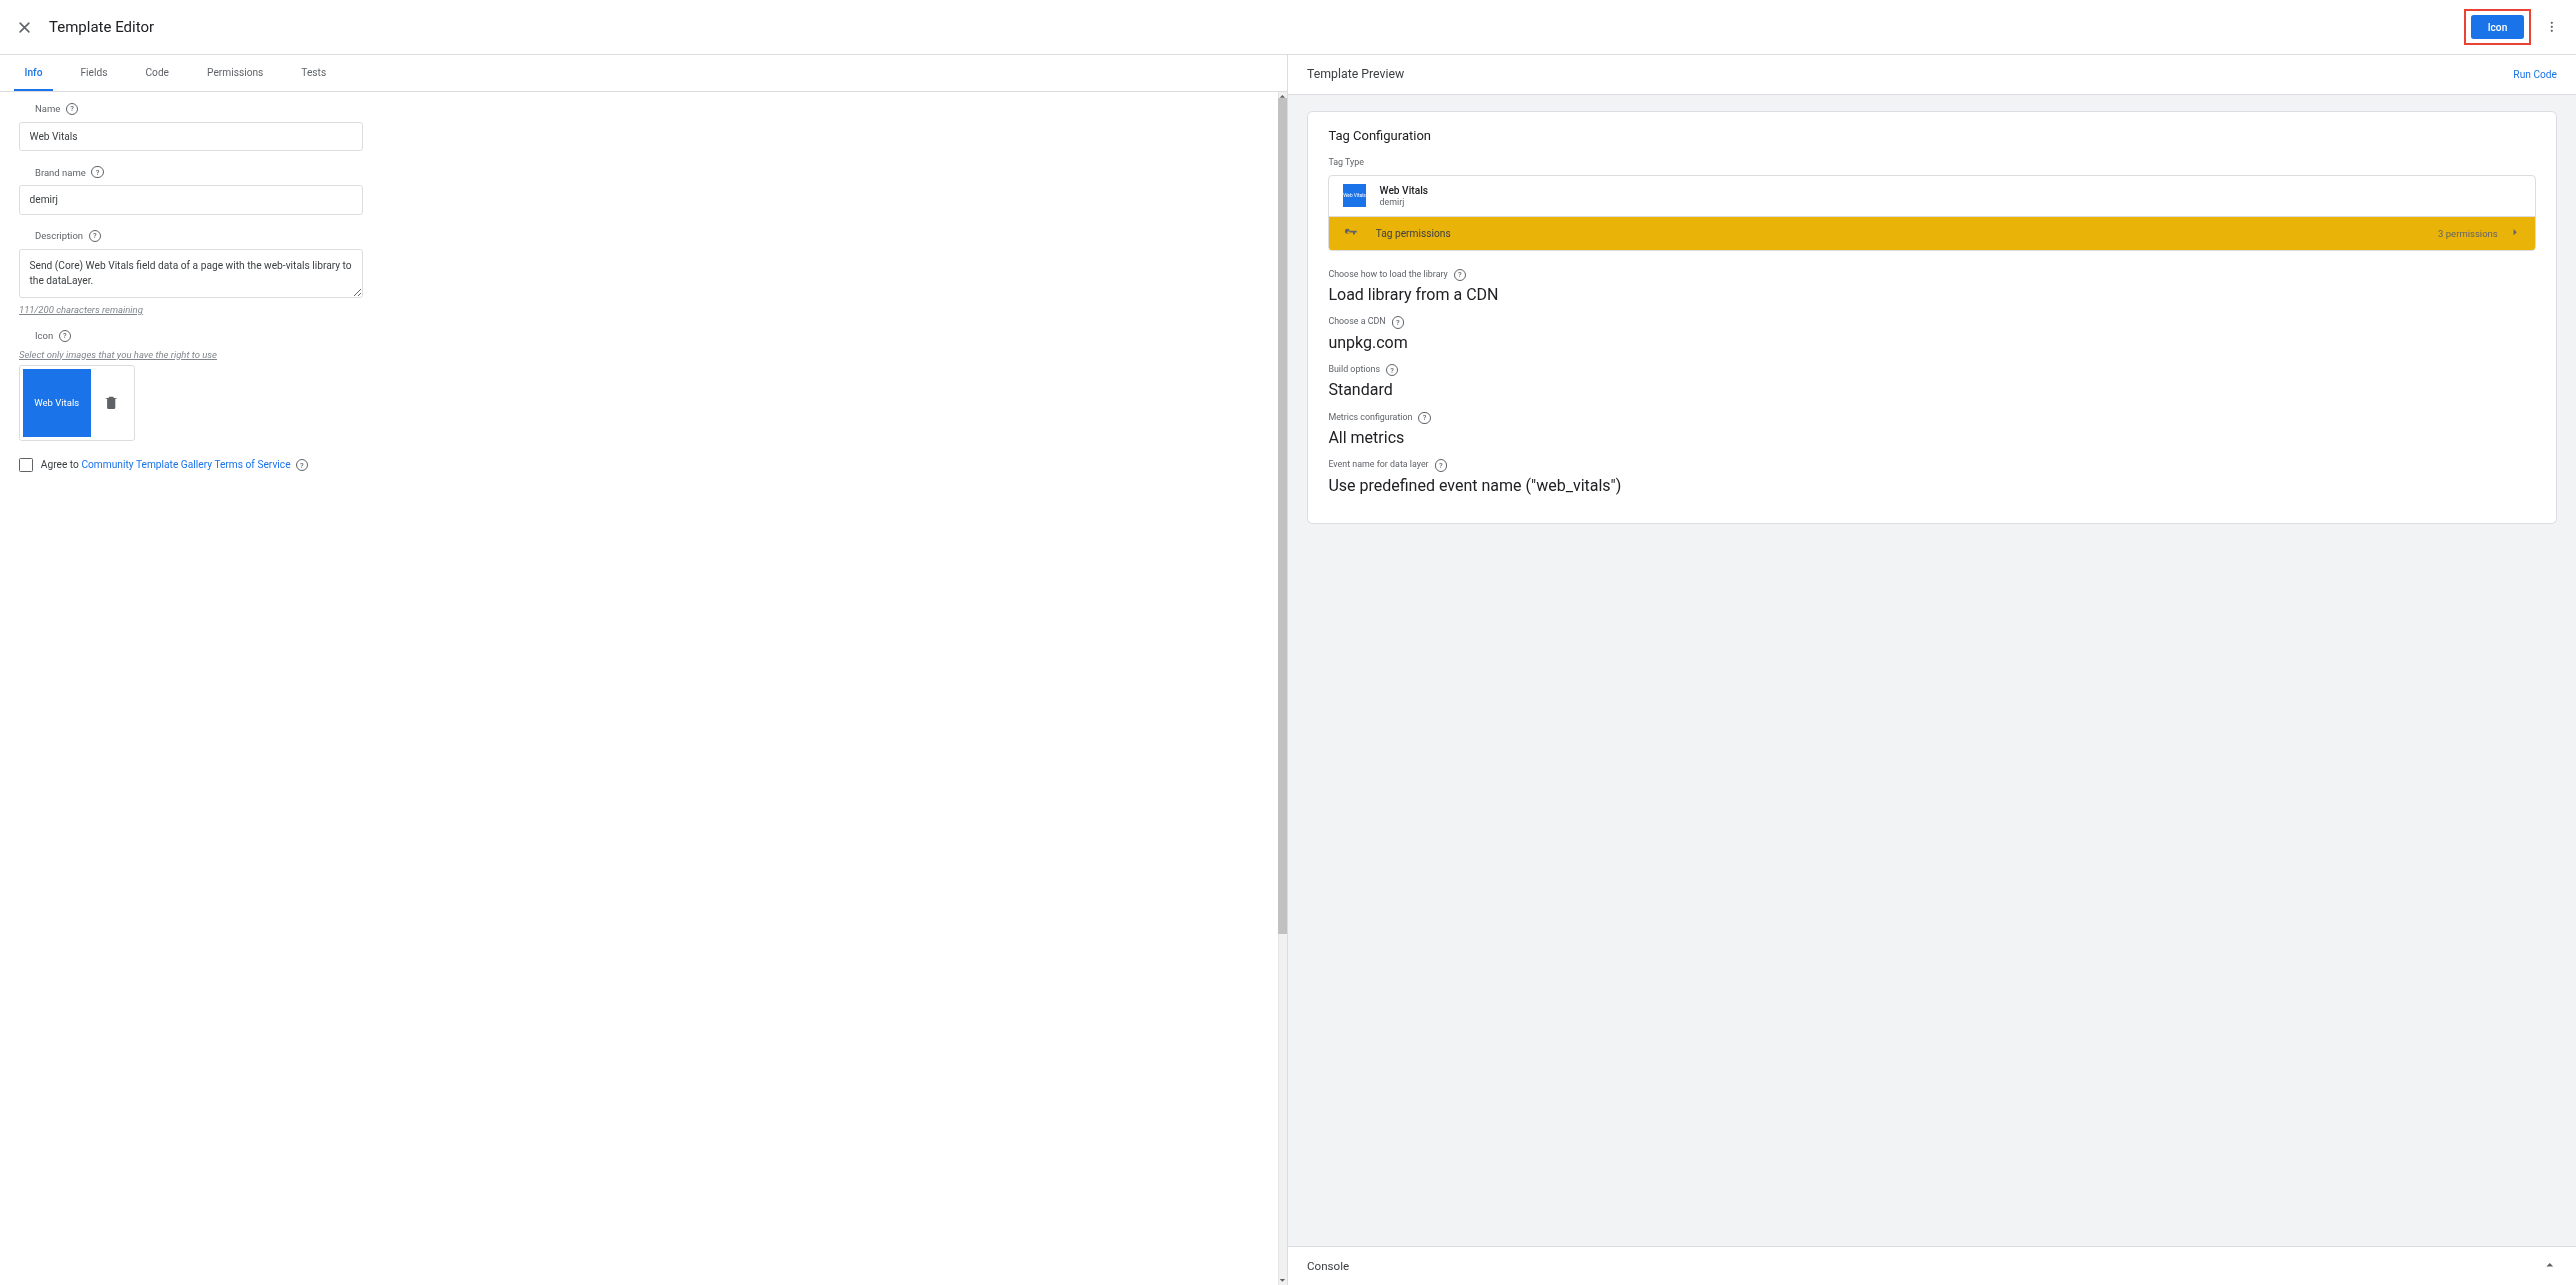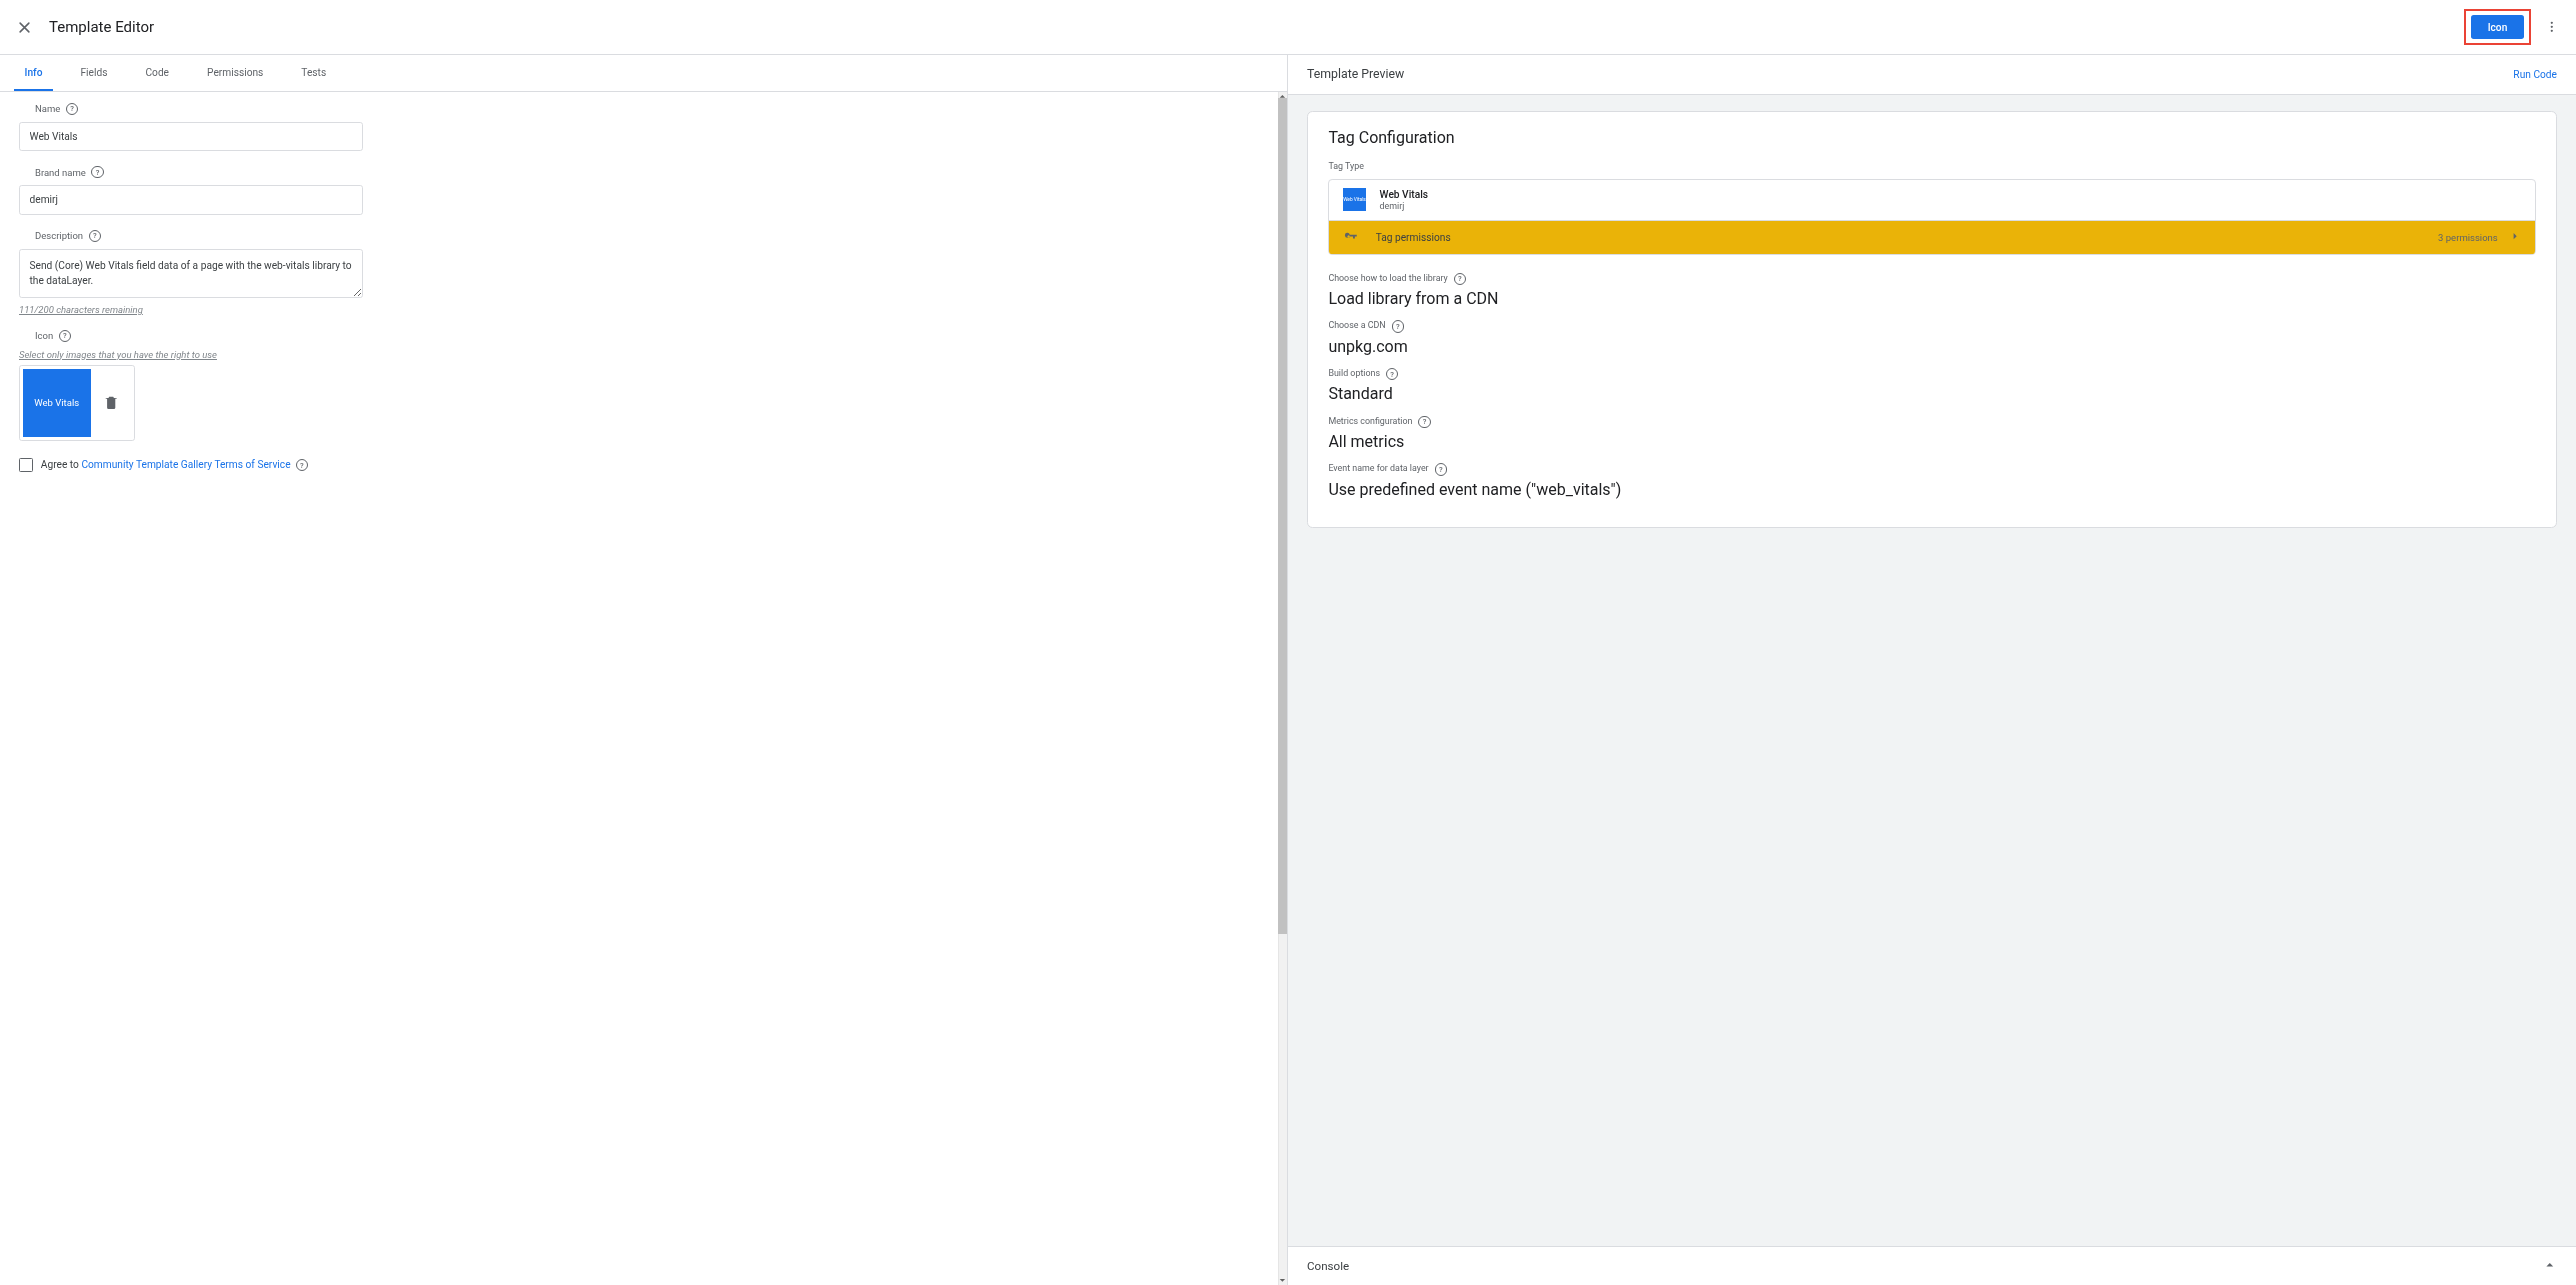--- a/index.html
+++ b/index.html
@@ -54,21 +54,21 @@
   .checkbox { width:13.6px; height:13.6px; border:1.4px solid #5f6368; border-radius:1.4px; cursor:pointer; }
   .agree-row .link { color:#1a73e8; }
 
   
   .preview-header { display:flex; align-items:center; justify-content:space-between; padding:12.3px 19px; border-bottom:0.7px solid #dadce0;}
   .preview-title { font-size:12.3px; color:#3c4043; font-weight:400;}
   .run-code { color:#1a73e8; font-size:10.2px; cursor:pointer;}
 
   .preview-body { flex:1; background:#f1f3f4; overflow-y:auto; padding:16.4px 19px 0 19px;}
   .card { background:#fff; border:0.7px solid #dadce0; border-radius:5.5px; padding:16.4px 20.4px; }
-  .card h2 { font-size:16px; font-weight:400; color:#202124; margin-bottom:13.6px; }
+  .card h2 { font-size:13px; font-weight:400; color:#202124; margin-bottom:13.6px; }
   .subhead { font-size:8.9px; color:#5f6368; margin-bottom:8.2px;}
 
   .tag-type-box { border:0.7px solid #dadce0; border-radius:4.1px; overflow:hidden; margin-bottom:17.7px;}
   .tag-row { display:flex; align-items:center; padding:8.2px 13.6px; gap:13.6px;}
   .tag-row.perms { background:#eab308; border-top:0.7px solid #dadce0; justify-content:space-between; cursor:pointer;}
   .logo { width:23px; height:23px; background:#1a73e8; color:#fff; display:flex; align-items:center; justify-content:center; font-size:4.8px; }
   .tag-info .ttl{ font-size:10.2px; font-weight:500; color:#202124;}
   .tag-info .sub{ font-size:8.9px; color:#5f6368; margin-top:1.4px;}
   .perms-left { display:flex; align-items:center; gap:17.7px;}
   .perms-right { display:flex; align-items:center; gap:11px; color:#5f6368; font-size:9.5px;}

